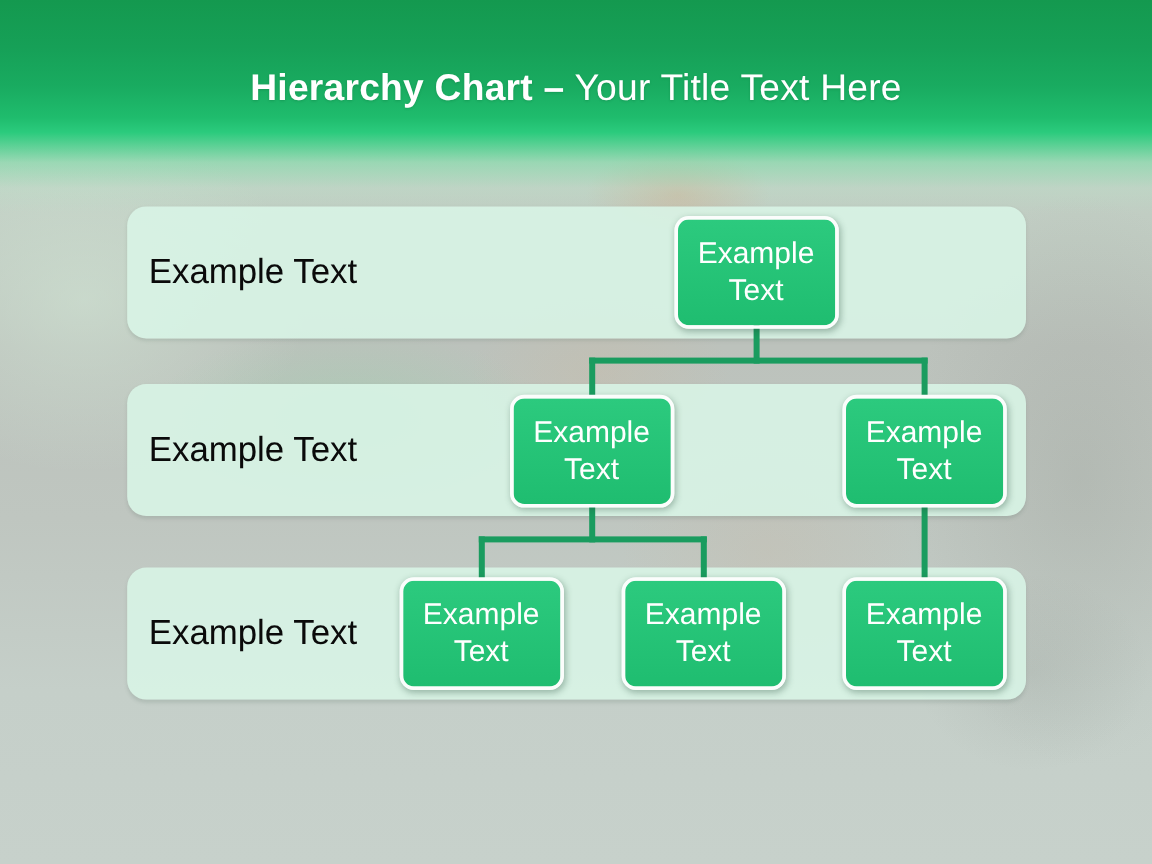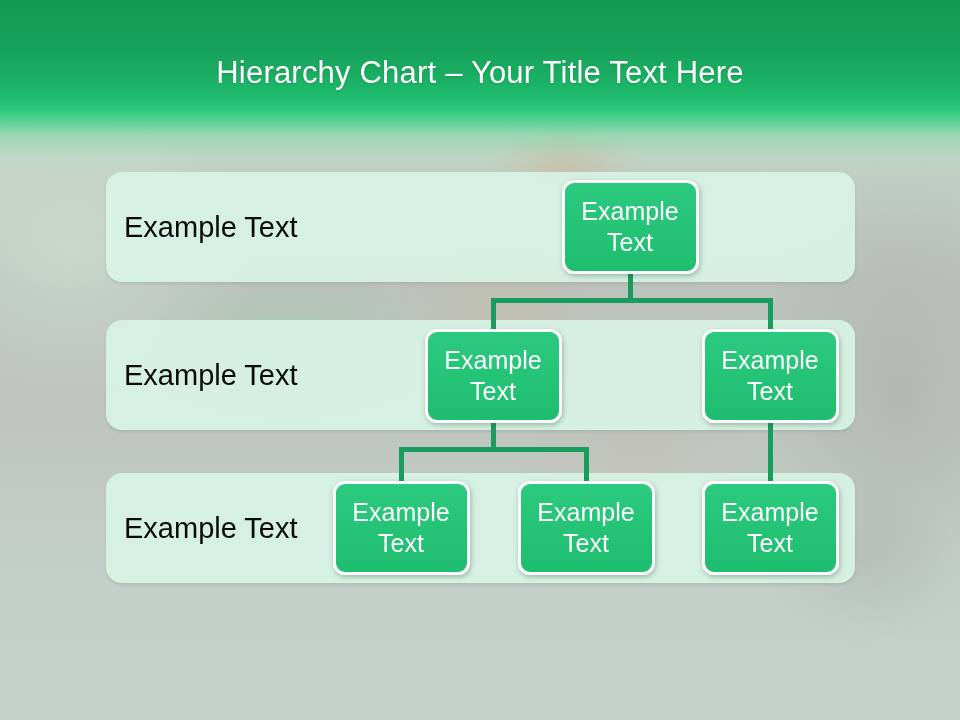--- a/index.html
+++ b/index.html
@@ -27,21 +27,21 @@
     position:absolute;left:0;top:0;width:960px;height:178px;
     background:linear-gradient(180deg,
       #14994f 0%, #16a057 22%, #19ab60 40%, #1fbc6d 55%, #2bcb7d 62%,
       rgba(120,220,165,0.55) 76%, rgba(180,228,198,0.25) 88%, rgba(200,232,210,0) 100%);
   }
   .title{
     position:absolute;left:0;top:55px;width:960px;
     text-align:center;color:#ffffff;font-size:31px;letter-spacing:.2px;
     text-shadow:0 1px 2px rgba(0,60,30,0.18);
   }
-  .title .t-bold{font-weight:400;}
+  .title .t-bold{font-weight:700;}
   .title .t-reg{font-weight:400;text-align:right;}
   
   .band{
     position:absolute;left:106px;width:749px;height:110px;
     background:rgba(216,244,229,0.90);
     border-radius:16px;
     box-shadow:0 2px 3px rgba(90,110,100,0.18);
   }
   .band-1{top:172px;} .band-2{top:320px;} .band-3{top:473px;}
   .row-label{

